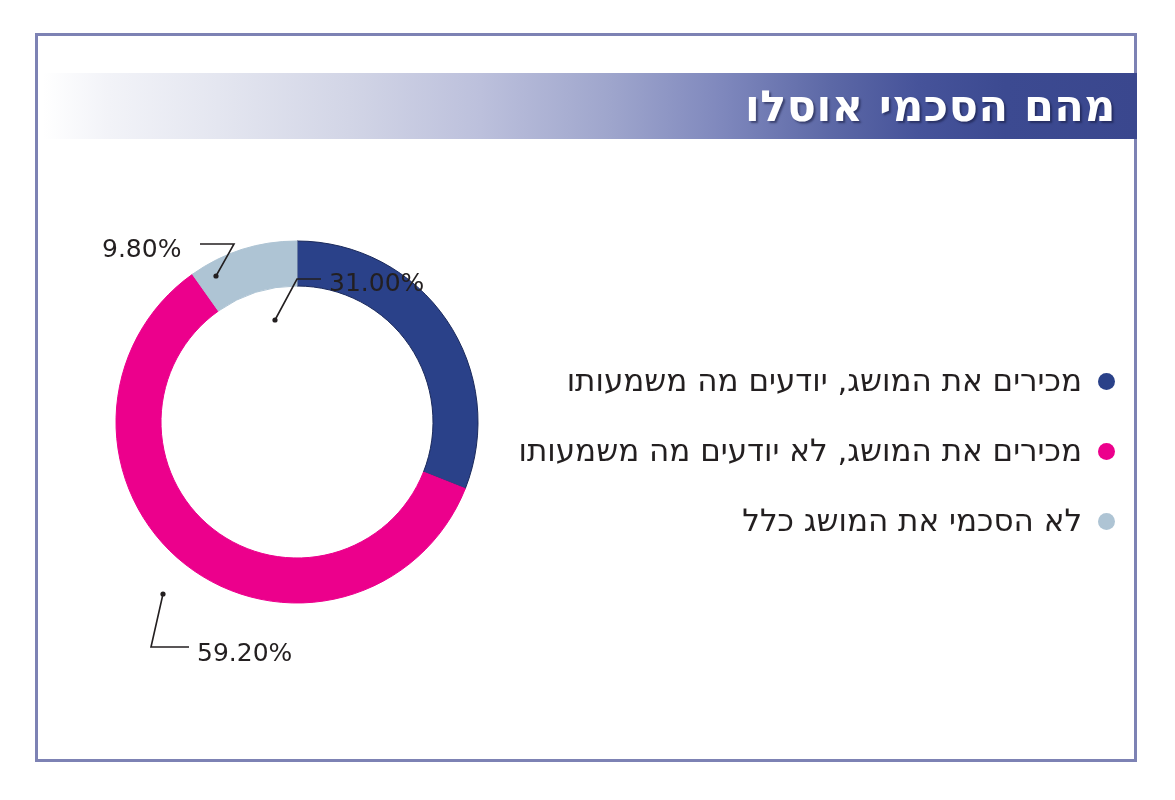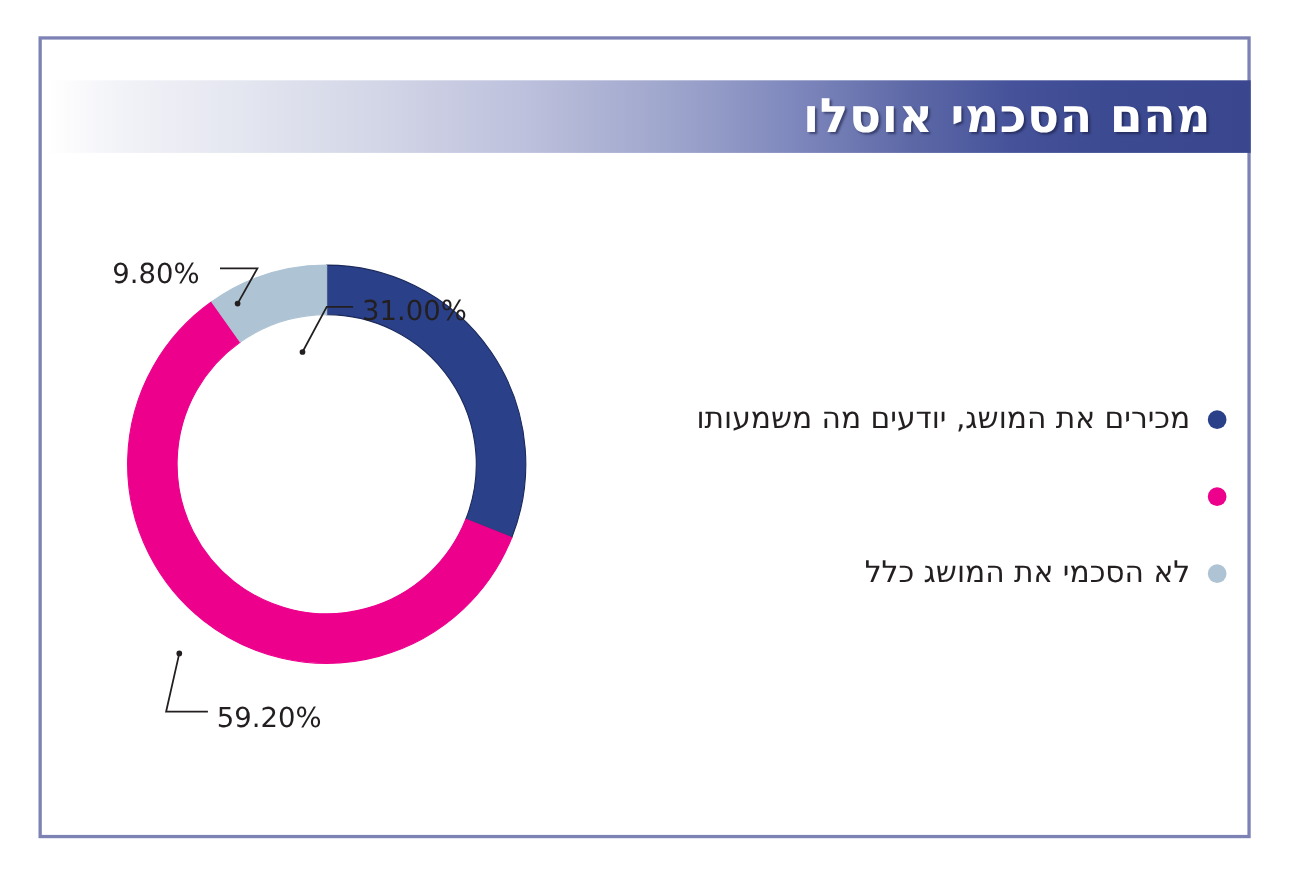--- a/index.html
+++ b/index.html
@@ -43,21 +43,21 @@
         #bcc0dc 40%,
         #9ea5cc 52%,
         #7f88bd 62%,
         #5c68a6 72%,
         #46539a 80%,
         #3c4a91 88%,
         #3a478e 100%);
     display: flex;
     align-items: center;
     justify-content: flex-start;
-    padding-right: 36px;
+    padding-right: 21px;
     box-sizing: border-box;
   }
   #title-text {
     color: #ffffff;
     font-size: 43px;
     font-weight: bold;
     letter-spacing: 0.5px;
     line-height: 1;
     white-space: nowrap;
     text-shadow: 2px 2px 2px rgba(20,24,60,0.55);
@@ -117,21 +117,21 @@
     height: 70px;
   }
   .legend-marker {
     width: 17px;
     height: 17px;
     border-radius: 50%;
     flex: 0 0 auto;
     margin-left: 16px;
   }
   .legend-label {
-    font-size: 27px;
+    font-size: 31px;
     color: #231f20;
     white-space: nowrap;
     line-height: 1.2;
     direction: rtl;
     text-align: left;
   }
 </style>
 </head>
 <body>
 
@@ -168,20 +168,21 @@
 
   <div id="legend">
 
     <div class="legend-row">
       <span class="legend-marker" style="background: rgb(42, 65, 137);"></span>
       <span class="legend-label">מכירים את המושג, יודעים מה משמעותו</span>
     </div>
 
     <div class="legend-row">
       <span class="legend-marker" style="background: rgb(236, 0, 140);"></span>
+      <span class="legend-label">מכירים את המושג, לא יודעים מה משמעותו</span>
     </div>
 
     <div class="legend-row">
       <span class="legend-marker" style="background: rgb(174, 196, 212);"></span>
       <span class="legend-label">לא הסכמי את המושג כלל</span>
     </div>
 
   </div>
 </div>
 

